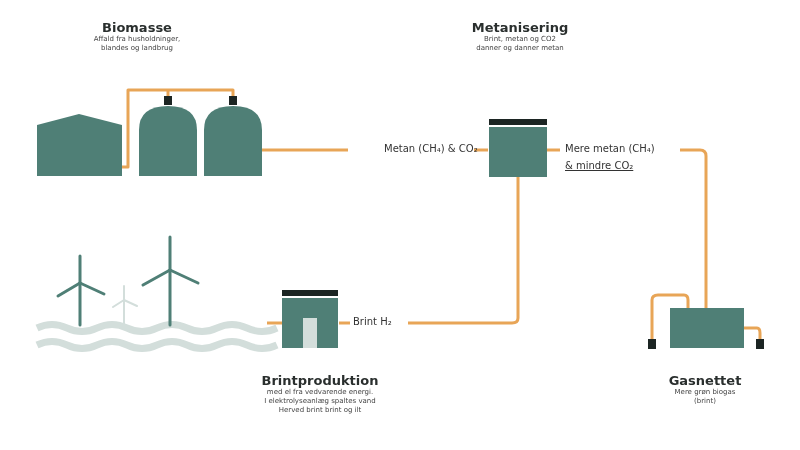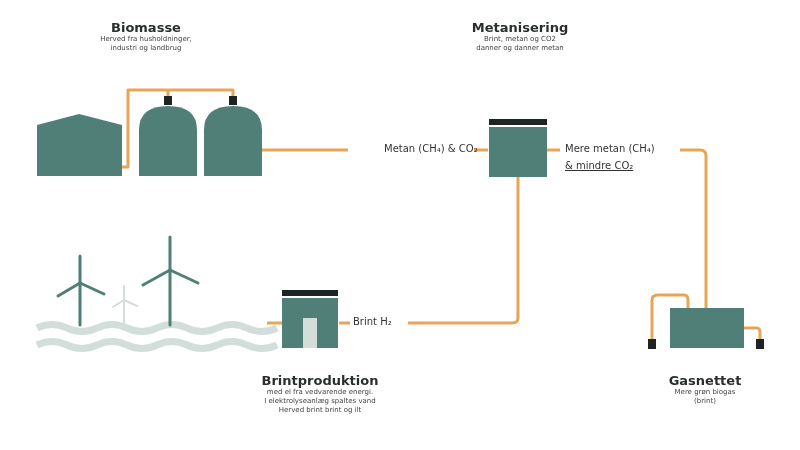--- a/index.html
+++ b/index.html
@@ -65,24 +65,24 @@
     <line x1="124" y1="300" x2="137" y2="306"></line>
   </g>
   <g stroke="#4f7f76" stroke-width="3" stroke-linecap="round">
     <line x1="170" y1="270" x2="170" y2="325"></line>
     <line x1="170" y1="270" x2="170" y2="237"></line>
     <line x1="170" y1="270" x2="143" y2="285"></line>
     <line x1="170" y1="270" x2="198" y2="283"></line>
   </g>
 </svg>
 
-<div class="abs" style="left:76px;top:20px;width:140px;">
+<div class="abs" style="left:67px;top:20px;width:140px;">
   <div class="title">Biomasse</div>
-  <div class="sub">Herved fra husholdninger,</div>
-  <div class="sub">industri og landbrug</div>
+  <div class="sub">Affald fra husholdninger,</div>
+  <div class="sub">blandes og landbrug</div>
 </div>
 
 <div class="abs" style="left:450px;top:20px;width:140px;">
   <div class="title">Metanisering</div>
   <div class="sub">Brint, metan og CO2</div>
   <div class="sub">danner og danner metan</div>
 </div>
 
 <div class="abs" style="left:240px;top:373px;width:160px;">
   <div class="title">Brintproduktion</div>

